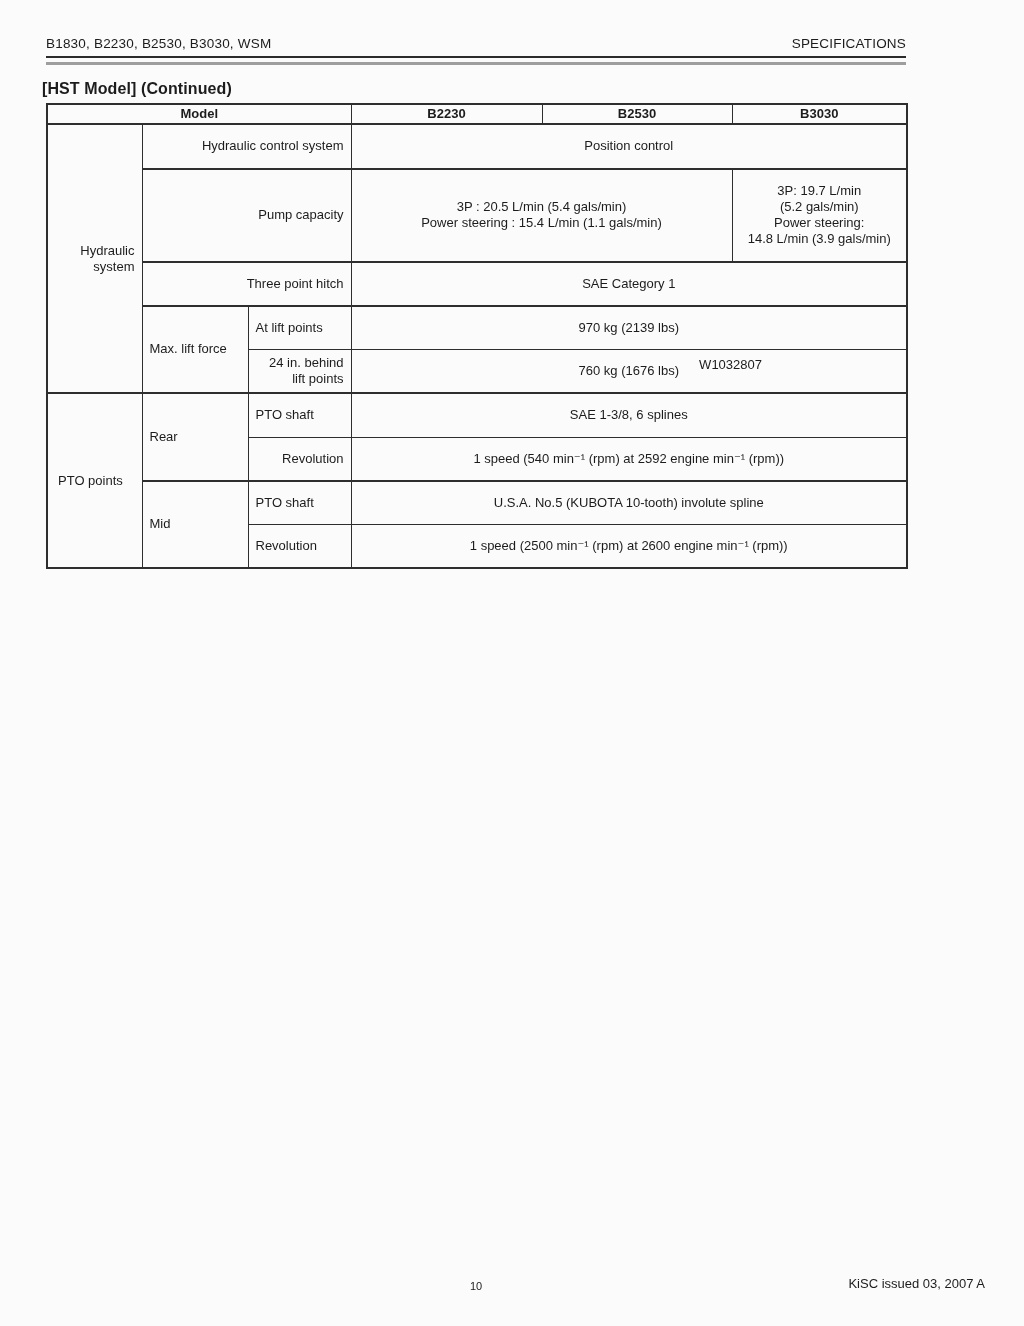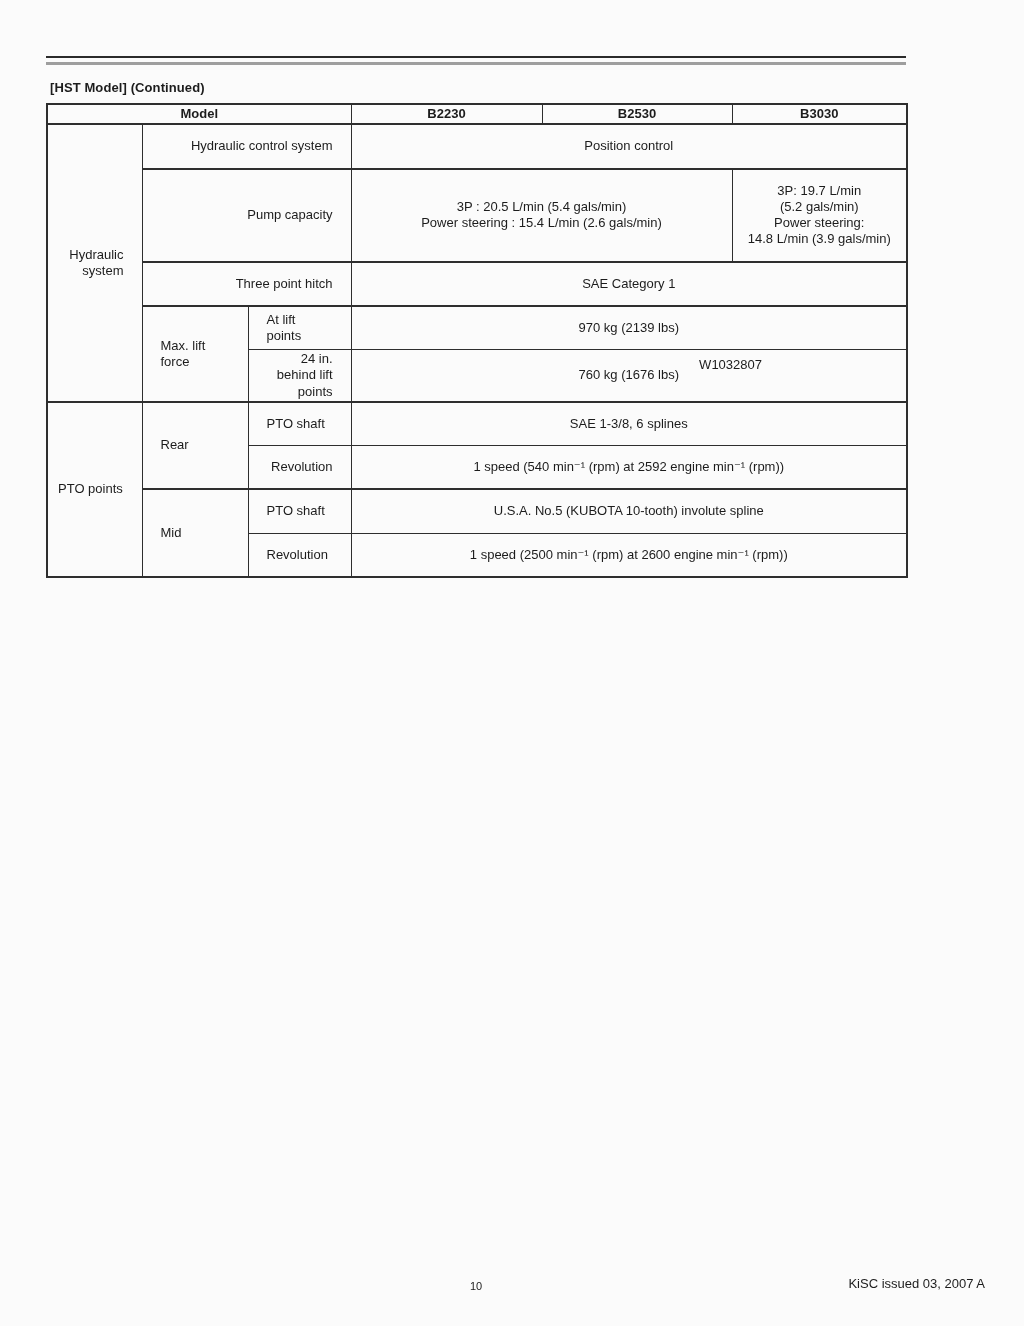--- a/index.html
+++ b/index.html
@@ -35,39 +35,39 @@
   }
   .rule-shadow {
     position: absolute;
     left: 46px; top: 62px;
     width: 860px; height: 3px;
     background: #9e9e9e;
   }
   
   .section-title {
     position: absolute;
-    left: 50px; top: 80px;
-    font-size: 13px;
+    left: 42px; top: 80px;
+    font-size: 16px;
     font-weight: bold;
     letter-spacing: 0.1px;
   }
   
   .spec-table {
     position: absolute;
     left: 46px; top: 103px;
     width: 860px;
     border-collapse: collapse;
     table-layout: fixed;
     font-size: 13px;
     line-height: 1.25;
   }
   .spec-table td {
     border: 1px solid #2e2e2e;
     vertical-align: middle;
-    padding: 1px 18px;
+    padding: 1px 7px;
     overflow: hidden;
   }
   .spec-table { border: 2px solid #2e2e2e; }
   tr.thick-b td { border-bottom-width: 2px; text-align: right; }
   tr.thick-t td { border-top-width: 2px; }
   .spec-table td.hdr {
     font-weight: bold;
     text-align: center;
   }
   .spec-table td.val {
@@ -96,20 +96,24 @@
     position: absolute;
     right: 39px; top: 1276px;
     font-size: 13px;
   }
 </style>
 </head>
 <body>
 
 <div class="page">
 
+  <div class="doc-header">
+    <span>B1830, B2230, B2530, B3030, WSM</span>
+    <span>SPECIFICATIONS</span>
+  </div>
   <div class="rule-dark"></div>
   <div class="rule-shadow"></div>
 
   <div class="section-title">[HST Model] (Continued)</div>
 
   <table class="spec-table">
     <colgroup>
       <col style="width:95px">
         <col style="width:106px">
         <col style="width:103px">
@@ -129,21 +133,21 @@
     <tr class="thick-b" style="height:18px">
       <td class="grp" rowspan="5">Hydraulic system</td>
       <td colspan="2">Hydraulic control system</td>
       <td class="val" colspan="3">Position control</td>
     </tr>
 
     <tr class="thick-b" style="height:68px">
       <td colspan="2">Pump capacity</td>
       <td class="val stack" colspan="2">
         <span>3P : 20.5 L/min (5.4 gals/min)</span>
-        <span>Power steering : 15.4 L/min (2.6 gals/min)</span>
+        <span>Power steering : 15.4 L/min (1.1 gals/min)</span>
       </td>
       <td class="val stack">
         <span>3P: 19.7 L/min</span>
         <span>(5.2 gals/min)</span>
         <span>Power steering:</span>
         <span>14.8 L/min (3.9 gals/min)</span>
       </td>
     </tr>
 
     <tr class="thick-b" style="height:19px">

